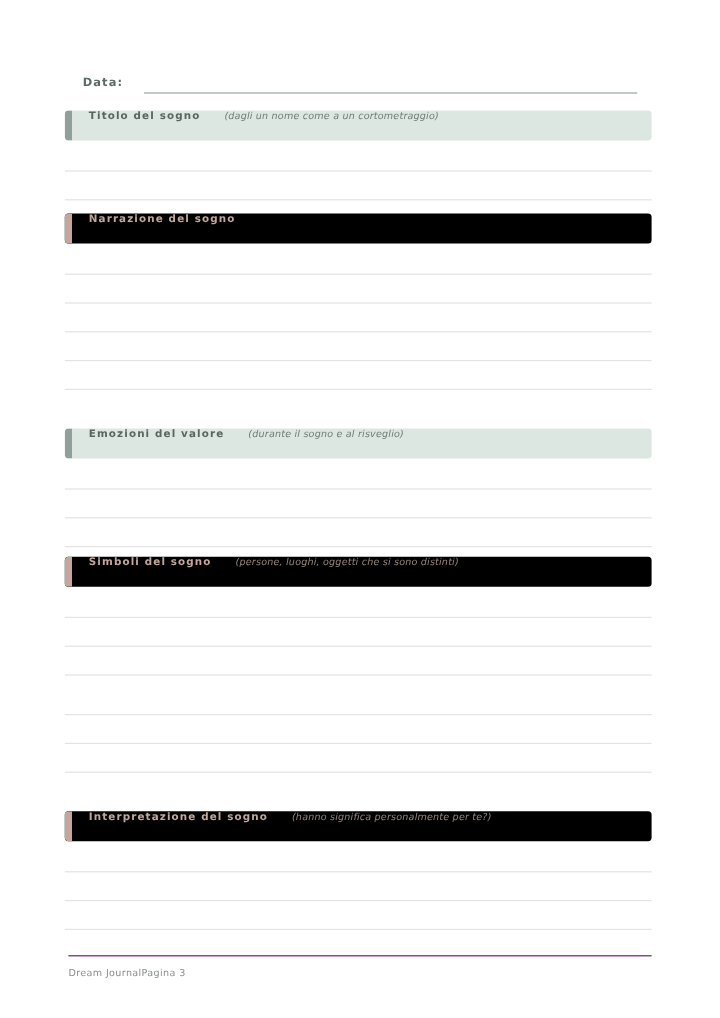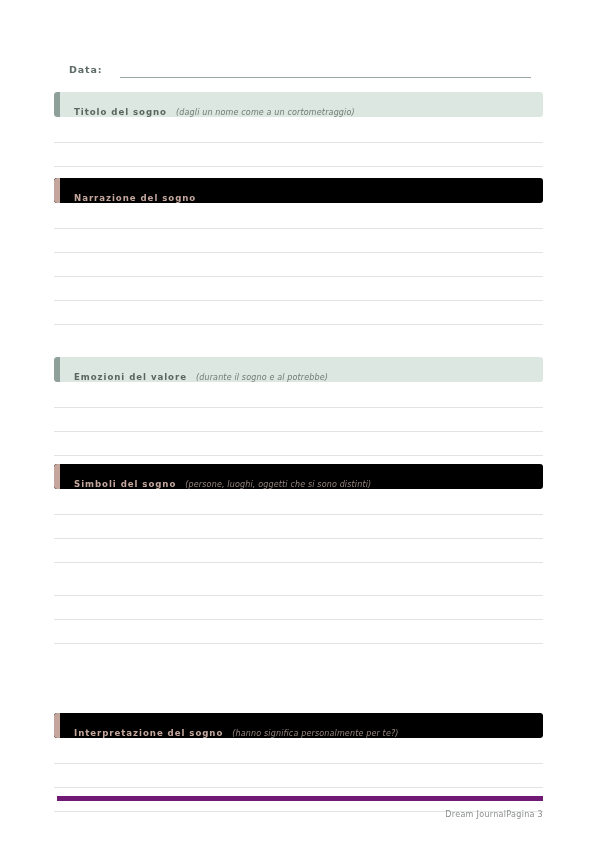--- a/index.html
+++ b/index.html
@@ -54,21 +54,21 @@
   .section {
     position: absolute;
     left: 54px;
     width: 489px;
   }
   .sec-header {
     position: relative;
     height: 25px;
     border-radius: 3px;
     display: flex;
-    align-items: flex-end;
+    align-items: flex-start;
     box-sizing: border-box;
     padding-left: 20px;
     overflow: hidden;
   }
   .sec-header .accent {
     position: absolute;
     left: 0;
     top: 0;
     width: 6px;
     height: 100%;
@@ -77,21 +77,21 @@
   .sec-title {
     font-size: 8.6px;
     font-weight: bold;
     letter-spacing: 0.95px;
     white-space: nowrap;
   }
   .sec-hint {
     font-size: 8px;
     font-style: italic;
     letter-spacing: 0.15px;
-    margin-left: 9px;
+    margin-left: 20px;
     white-space: nowrap;
   }
 
   
   .v-green .accent { background: #8fa09b; }
   .v-green .sec-header { background: #dde7e2; }
   .v-green .sec-title { color: #59665f; }
   .v-green .sec-hint  { color: #6e7a74; }
 
   
@@ -107,24 +107,24 @@
     height: 23px;
     border-bottom: 1px solid #e3e3e3;
   }
 
   
   .footer {
     position: absolute;
     left: 57px;
     top: 796px;
     width: 486px;
-    border-top: 5px solid #701a75;
+    border-top: 1px solid #701a75;
     padding-top: 9px;
     display: flex;
-    justify-content: flex-end;
+    justify-content: flex-start;
     align-items: center;
   }
   .footer span {
     font-size: 8px;
     color: #8a8f8d;
     letter-spacing: 0.3px;
   }
 </style>
 </head>
 <body>
@@ -158,21 +158,21 @@
           <div class="wline"></div>
           <div class="wline"></div>
           <div class="wline"></div>
           <div class="wline"></div>
         </div>
       </div>
       <div class="section v-green" style="top: 357px;">
         <div class="sec-header">
           <span class="accent"></span>
           <span class="sec-title">Emozioni del valore</span>
-          <span class="sec-hint">(durante il sogno e al potrebbe)</span>
+          <span class="sec-hint">(durante il sogno e al risveglio)</span>
         </div>
         <div class="lines">
           <div class="wline"></div>
           <div class="wline"></div>
           <div class="wline"></div>
         </div>
       </div>
       <div class="section v-rose" style="top: 464px;">
         <div class="sec-header">
           <span class="accent"></span>
@@ -185,21 +185,21 @@
           <div class="wline"></div>
         </div>
       </div>
       <div class="section v-green" style="top: 570px;">
         <div class="lines">
           <div class="wline"></div>
           <div class="wline"></div>
           <div class="wline"></div>
         </div>
       </div>
-      <div class="section v-rose" style="top: 713px; text-decoration: underline;">
+      <div class="section v-rose" style="top: 676px; text-decoration: underline;">
         <div class="sec-header">
           <span class="accent"></span>
           <span class="sec-title">Interpretazione del sogno</span>
           <span class="sec-hint">(hanno significa personalmente per te?)</span>
         </div>
         <div class="lines">
           <div class="wline"></div>
           <div class="wline"></div>
           <div class="wline"></div>
         </div>

